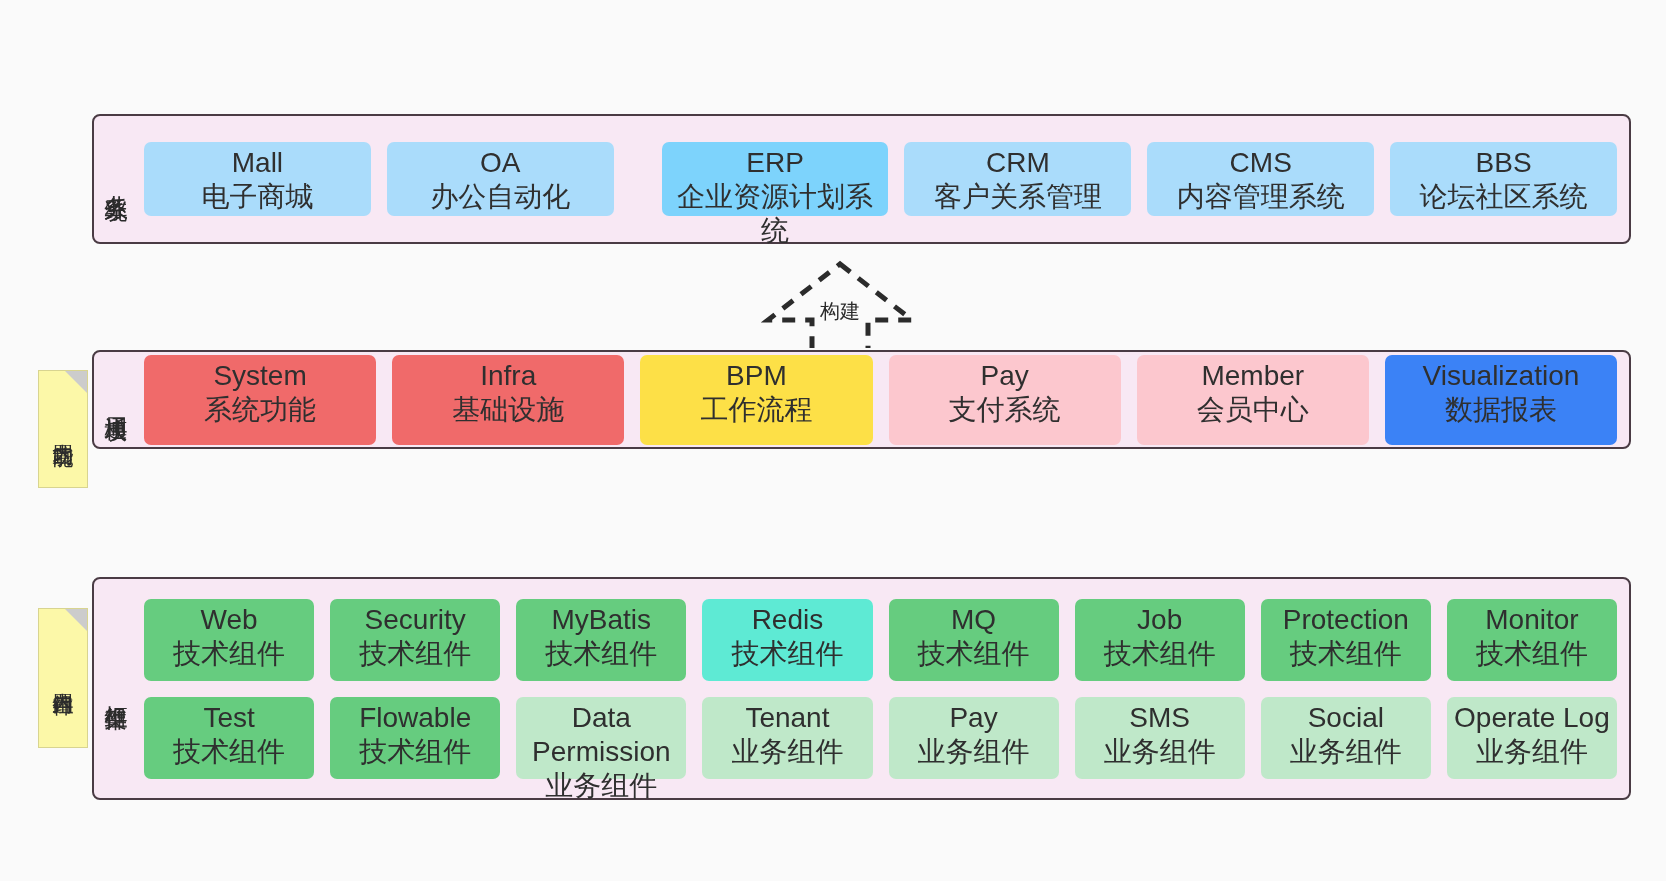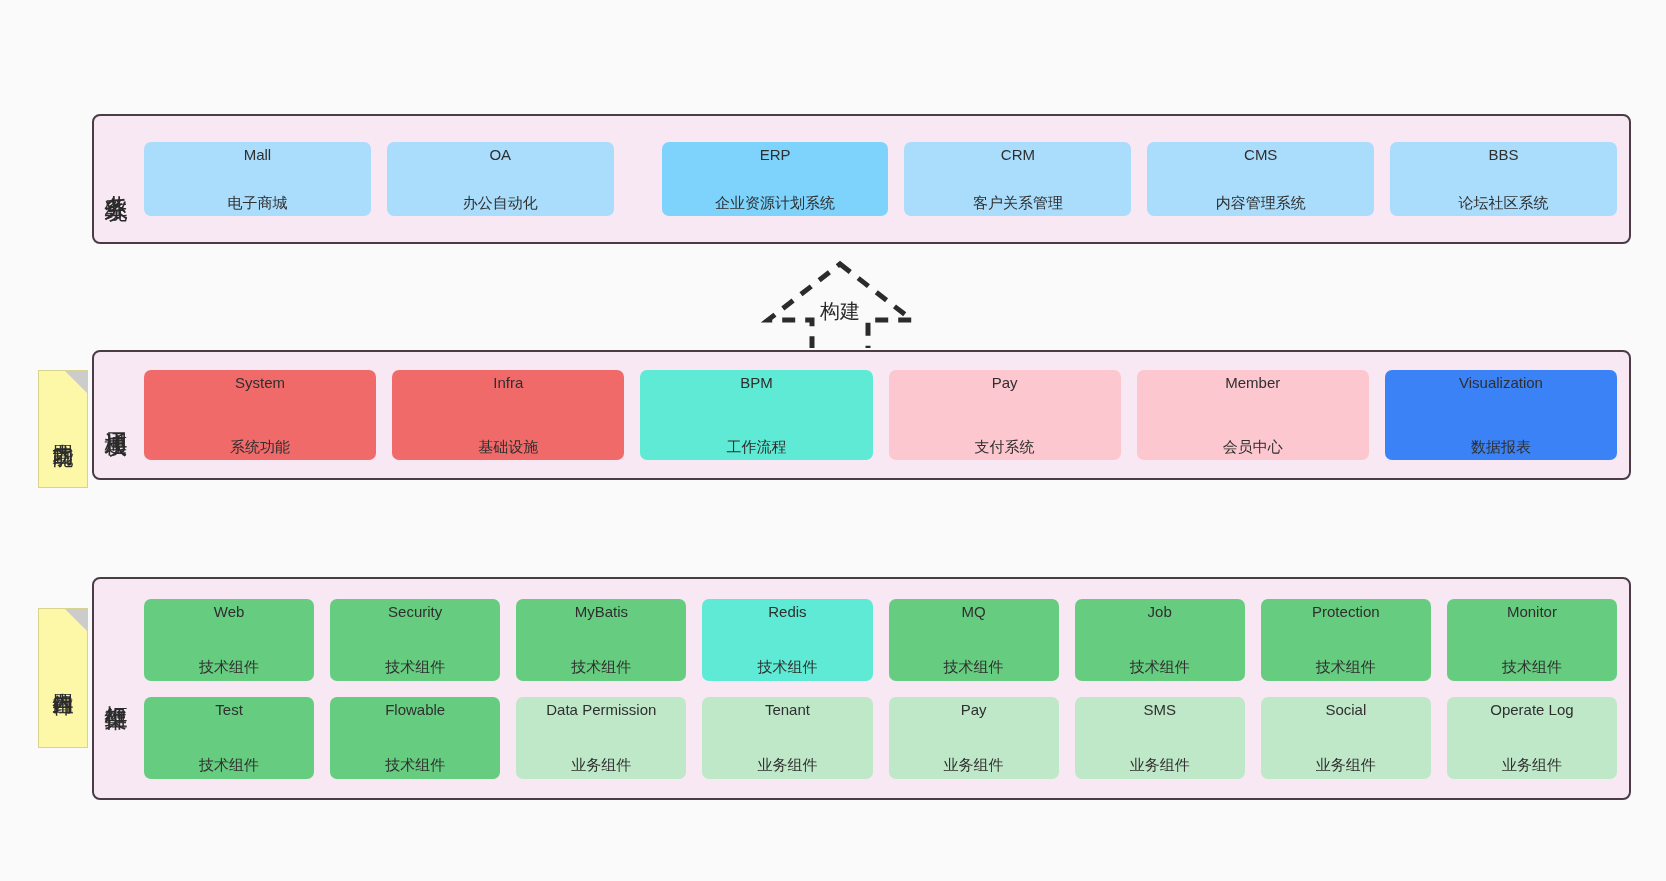--- a/index.html
+++ b/index.html
@@ -62,39 +62,39 @@
     gap: 16px;
     align-items: stretch;
   }
   .card {
     flex: 1 1 0;
     box-sizing: border-box;
     border-radius: 7px;
     display: flex;
     flex-direction: column;
     align-items: center;
-    justify-content: space-between;
+    justify-content: flex-start;
     text-align: center;
-    font-size: 15px;
+    font-size: 28px;
     line-height: 1.22;
     color: #2f2f2f;
     padding: 4px 6px;
     user-select: none;
   }
   .card .t1 { display: block; }
   .card .t2 { display: block; }
 
   
   #layer-business {
     left: 92px;  top: 114px;  width: 1539px; height: 130px;
   }
   #layer-business .card-row { height: 74px; }
 
   #layer-common {
-    left: 92px;  top: 350px;  width: 1539px; height: 130px;
+    left: 92px;  top: 350px;  width: 1539px; height: 99px;
   }
   #layer-common .card-row { height: 90px; }
 
   #layer-framework {
     left: 92px;  top: 577px;  width: 1539px; height: 223px;
   }
   #layer-framework .card-row { height: 82px; }
 
   
   .c-blue        { background: #aadcfb; }
@@ -208,21 +208,21 @@
     <div class="layer-body">
       <div class="card-row">
         <div class="card c-red" style="background: rgb(240, 106, 106);">
           <span class="t1">System</span>
           <span class="t2">系统功能</span>
         </div>
         <div class="card c-red" style="background: rgb(240, 106, 106);">
           <span class="t1">Infra</span>
           <span class="t2">基础设施</span>
         </div>
-        <div class="card c-pink" style="background: #5eead4;">
+        <div class="card c-pink" style="background: #fde047;">
           <span class="t1">BPM</span>
           <span class="t2">工作流程</span>
         </div>
         <div class="card c-pink" style="background: rgb(252, 199, 206);">
           <span class="t1">Pay</span>
           <span class="t2">支付系统</span>
         </div>
         <div class="card c-pink" style="background: rgb(252, 199, 206);">
           <span class="t1">Member</span>
           <span class="t2">会员中心</span>

